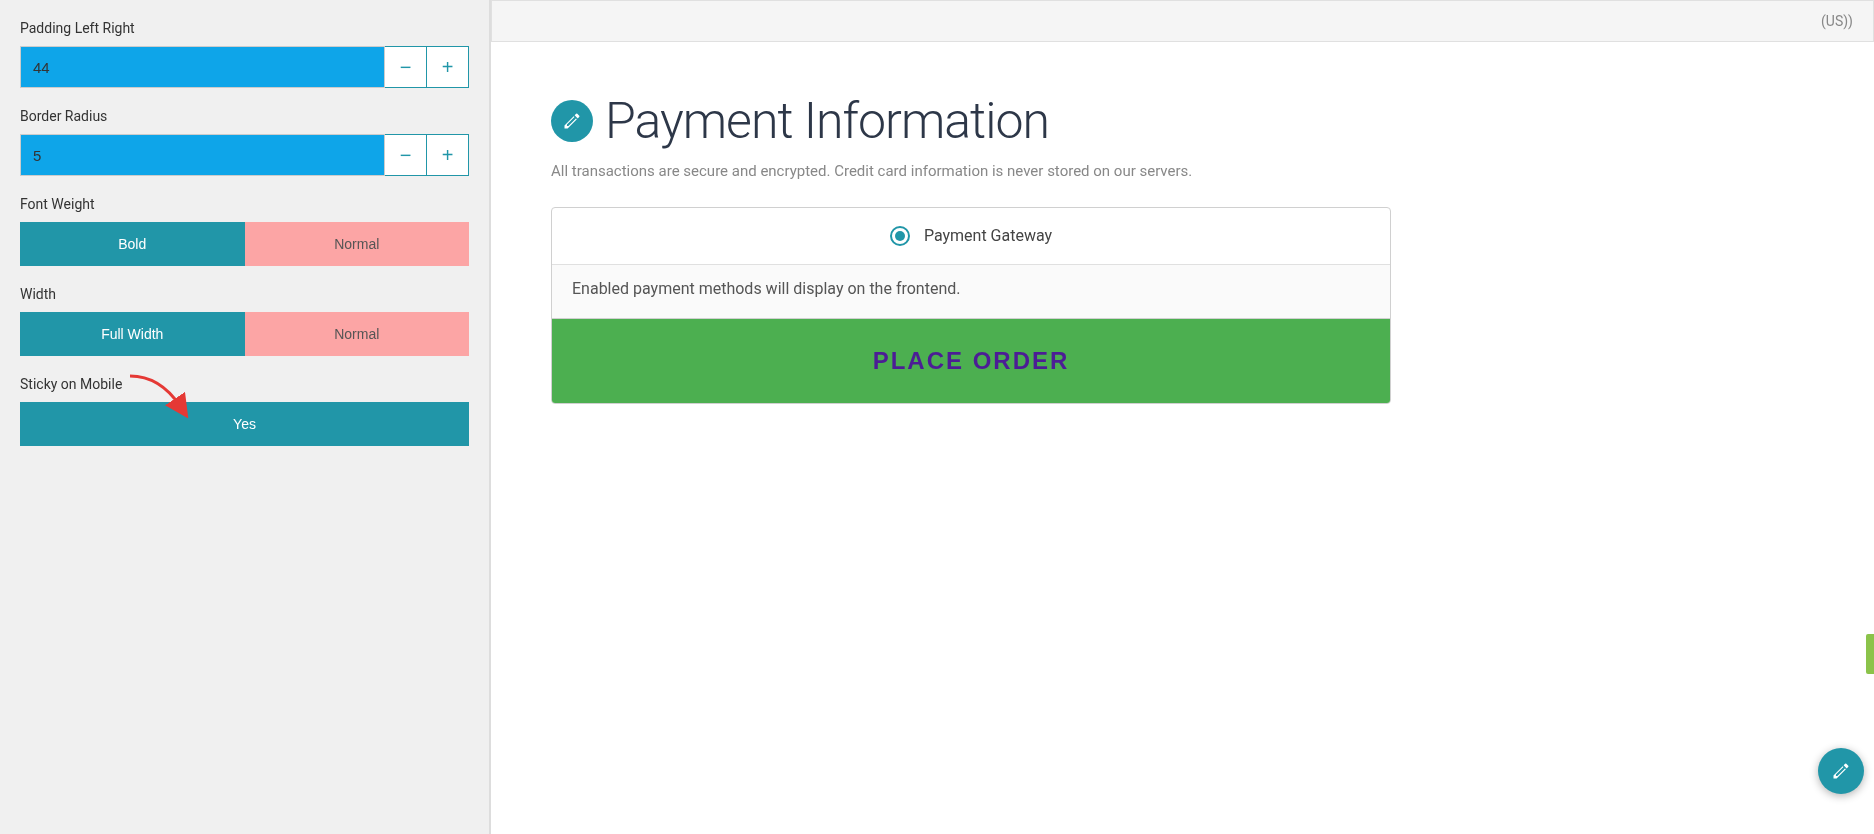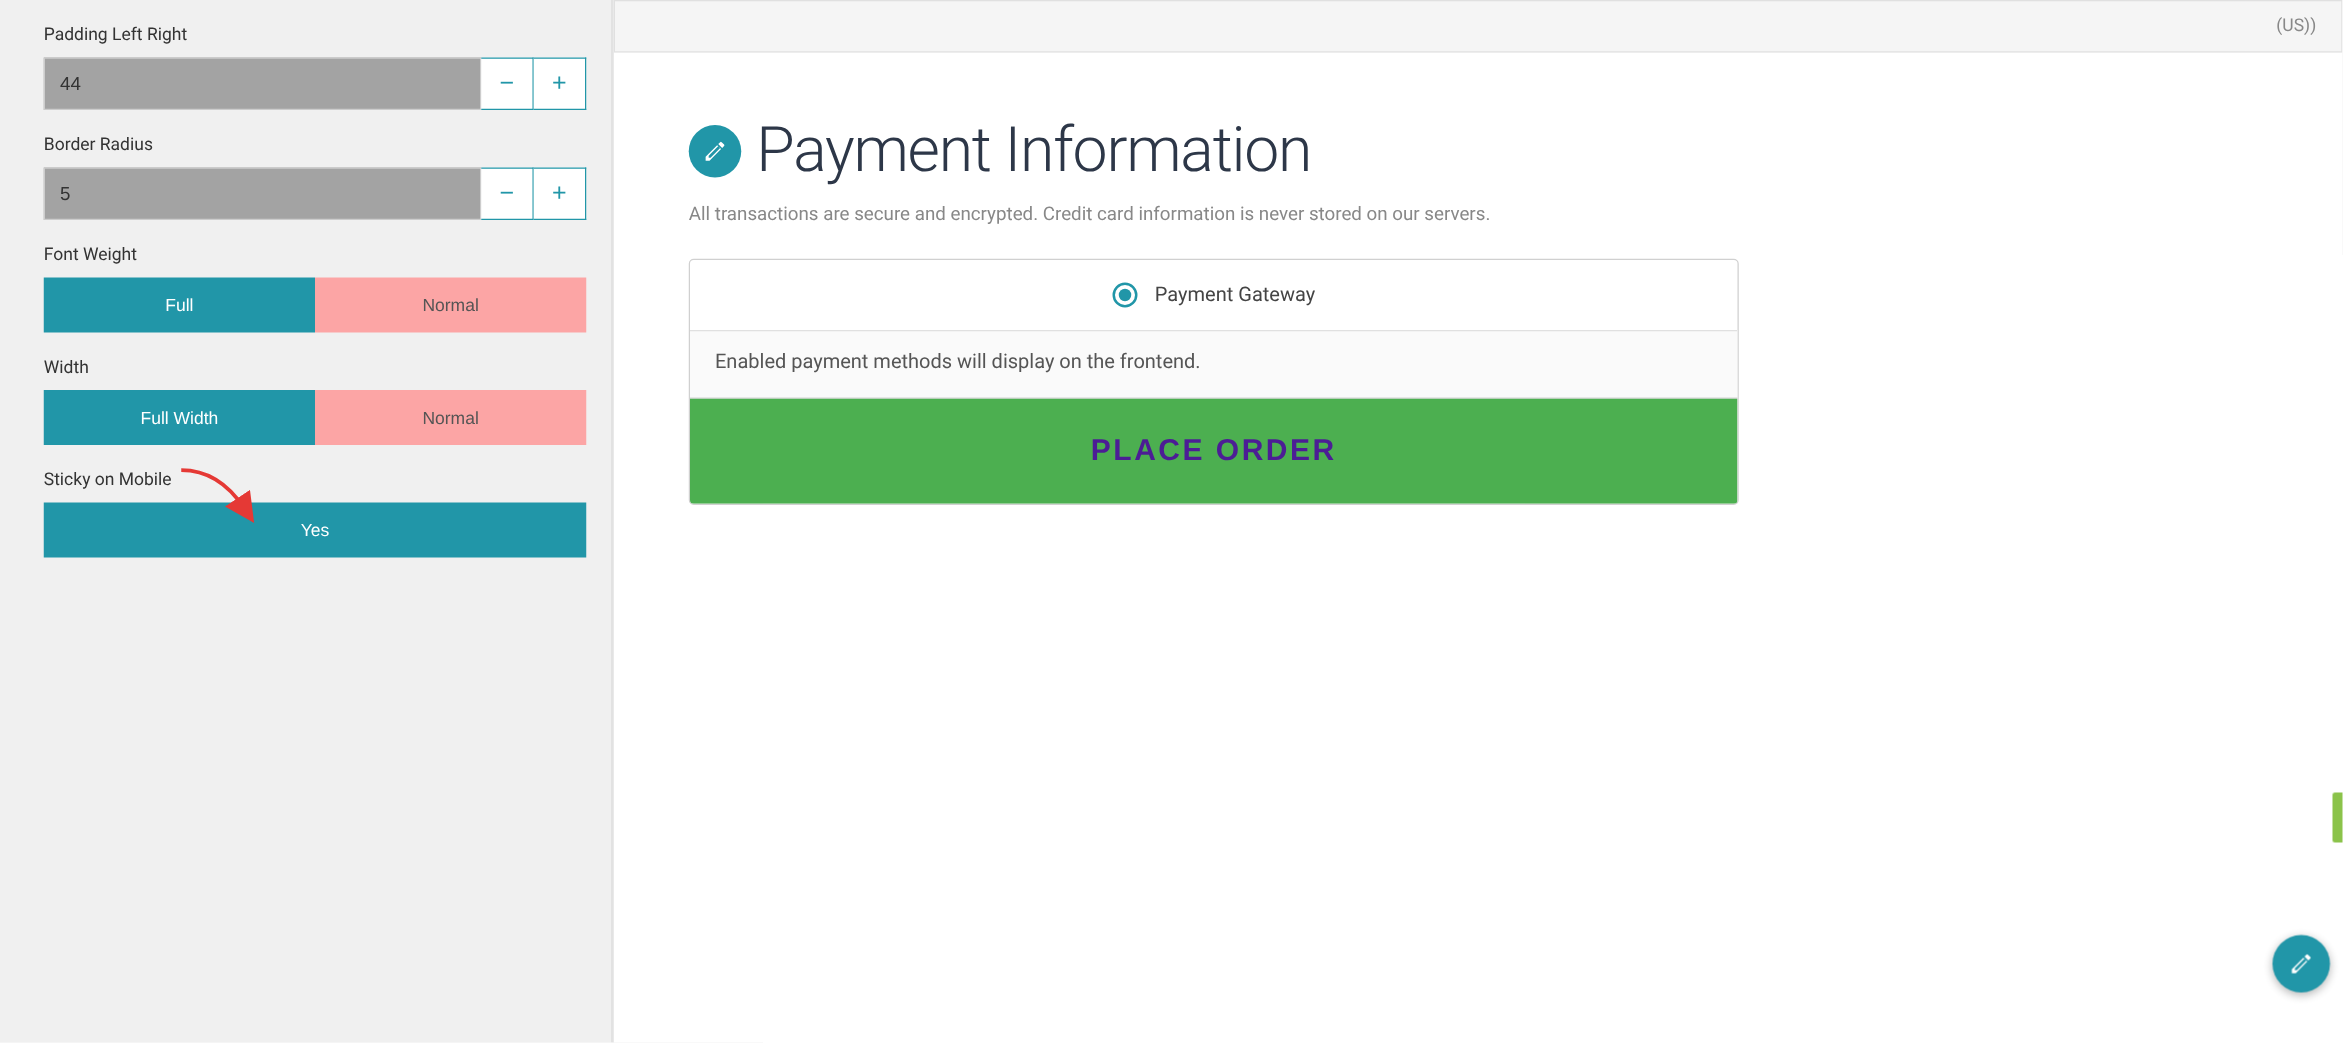--- a/index.html
+++ b/index.html
@@ -9,21 +9,21 @@
       display: flex;
       width: 1874px;
       min-height: 834px;
       overflow: hidden;
     }
 
     
     .left-panel {
       width: 490px;
       background: #f0f0f0;
-      padding: 20px 20px 20px 35px;
+      padding: 20px 20px 20px 20px;
       flex-shrink: 0;
       border-right: 1px solid #ddd;
     }
 
     .field-label {
       font-size: 14px;
       color: #333;
       margin-bottom: 10px;
       margin-top: 20px;
       font-weight: 400;
@@ -33,21 +33,21 @@
       display: flex;
       align-items: center;
       gap: 0;
       margin-bottom: 4px;
     }
 
     .number-input {
       flex: 1;
       height: 42px;
       border: 1px solid #ccc;
-      background: #a3a3a3;
+      background: #0ea5e9;
       padding: 0 12px;
       font-size: 15px;
       color: #333;
       outline: none;
       border-radius: 0;
     }
 
     .stepper-btn {
       width: 42px;
       height: 42px;
@@ -281,21 +281,21 @@
 
   <div class="field-label">Border Radius</div>
   <div class="input-row">
     <input class="number-input" type="text" value="5" style="">
     <button class="stepper-btn minus">−</button>
     <button class="stepper-btn plus">+</button>
   </div>
 
   <div class="field-label">Font Weight</div>
   <div class="toggle-group">
-    <button class="toggle-btn active">Full</button>
+    <button class="toggle-btn active">Bold</button>
     <button class="toggle-btn inactive">Normal</button>
   </div>
 
   <div class="field-label">Width</div>
   <div class="toggle-group">
     <button class="toggle-btn active">Full Width</button>
     <button class="toggle-btn inactive">Normal</button>
   </div>
 
   <div class="field-label" style="position:relative;">

